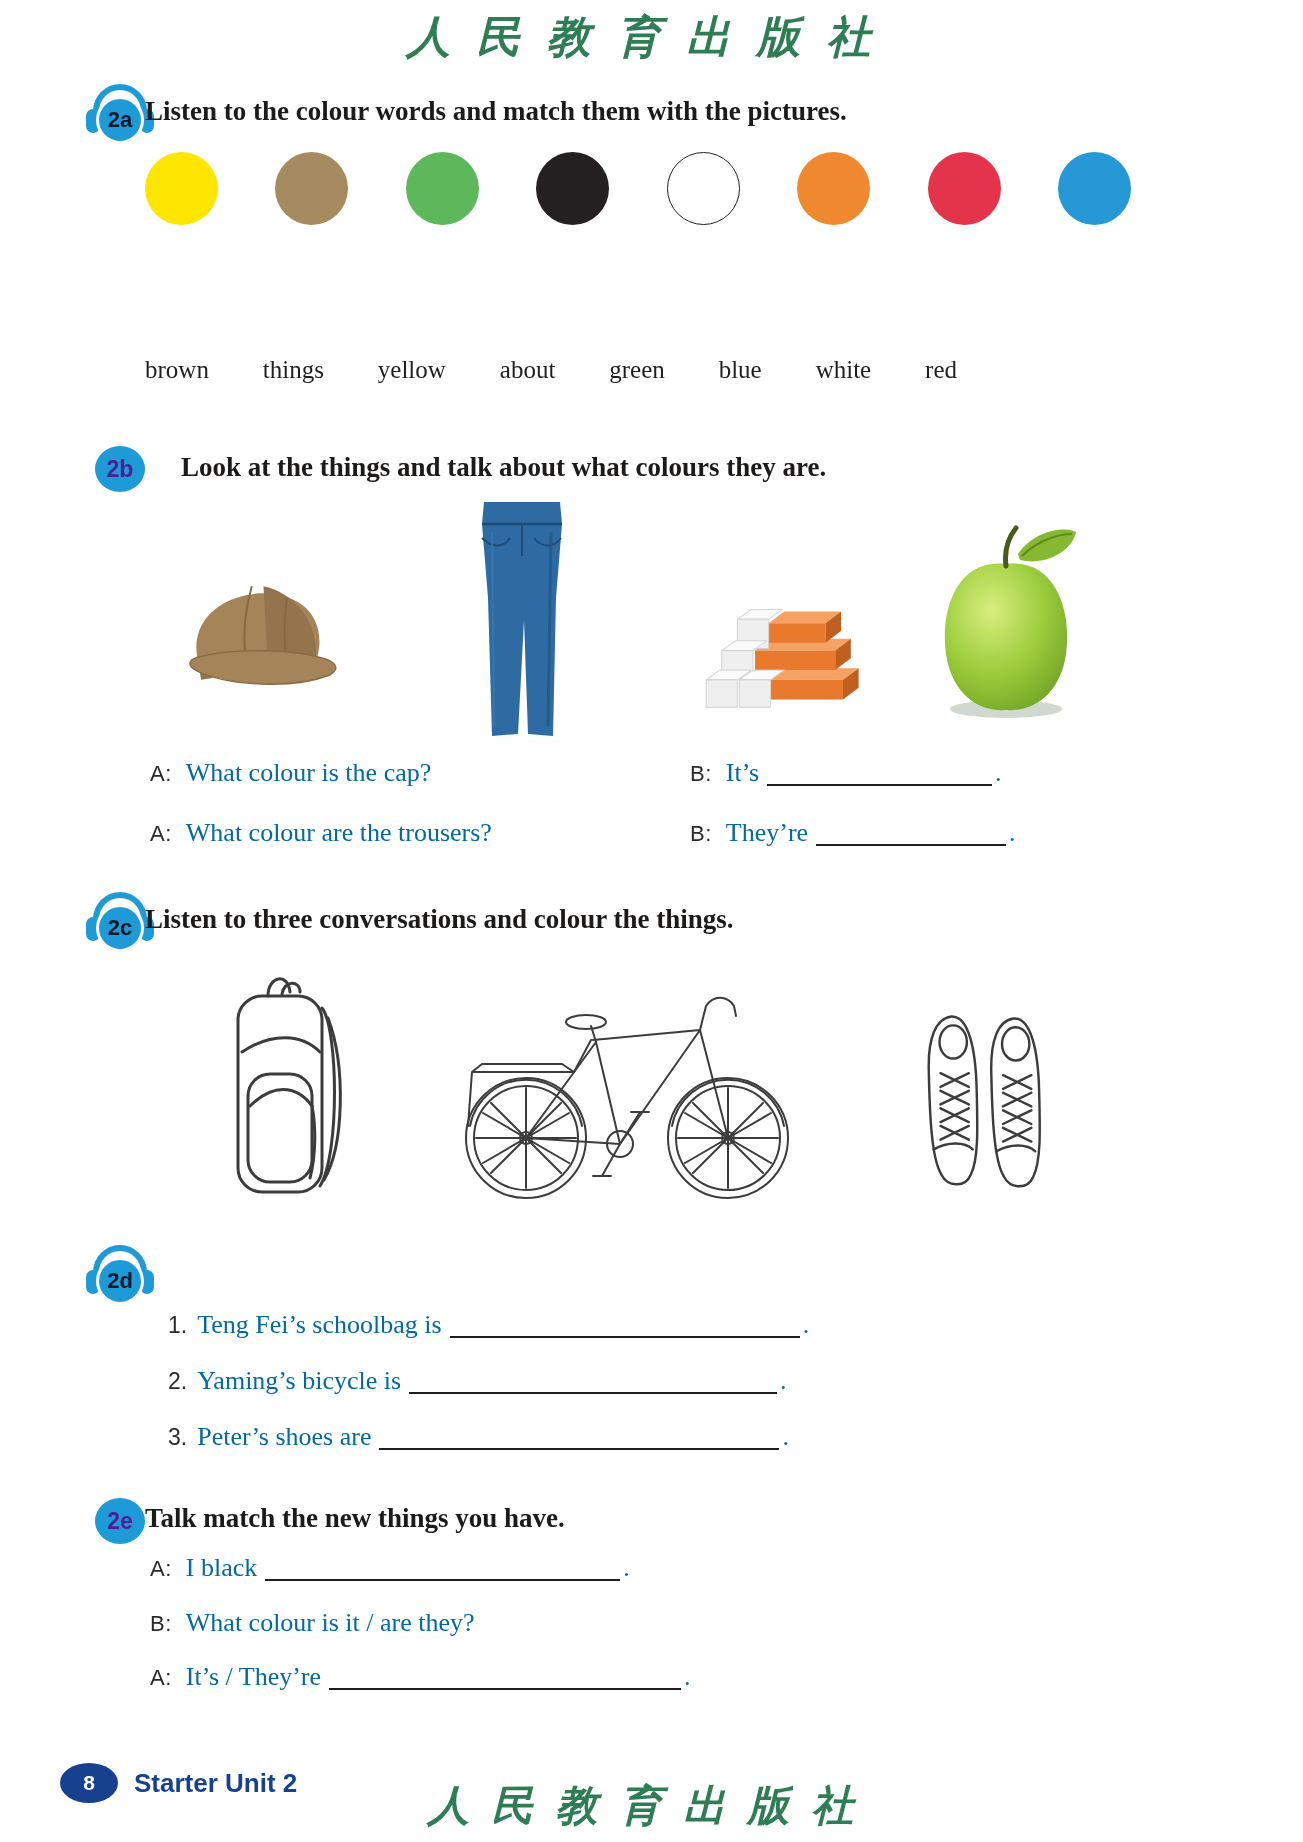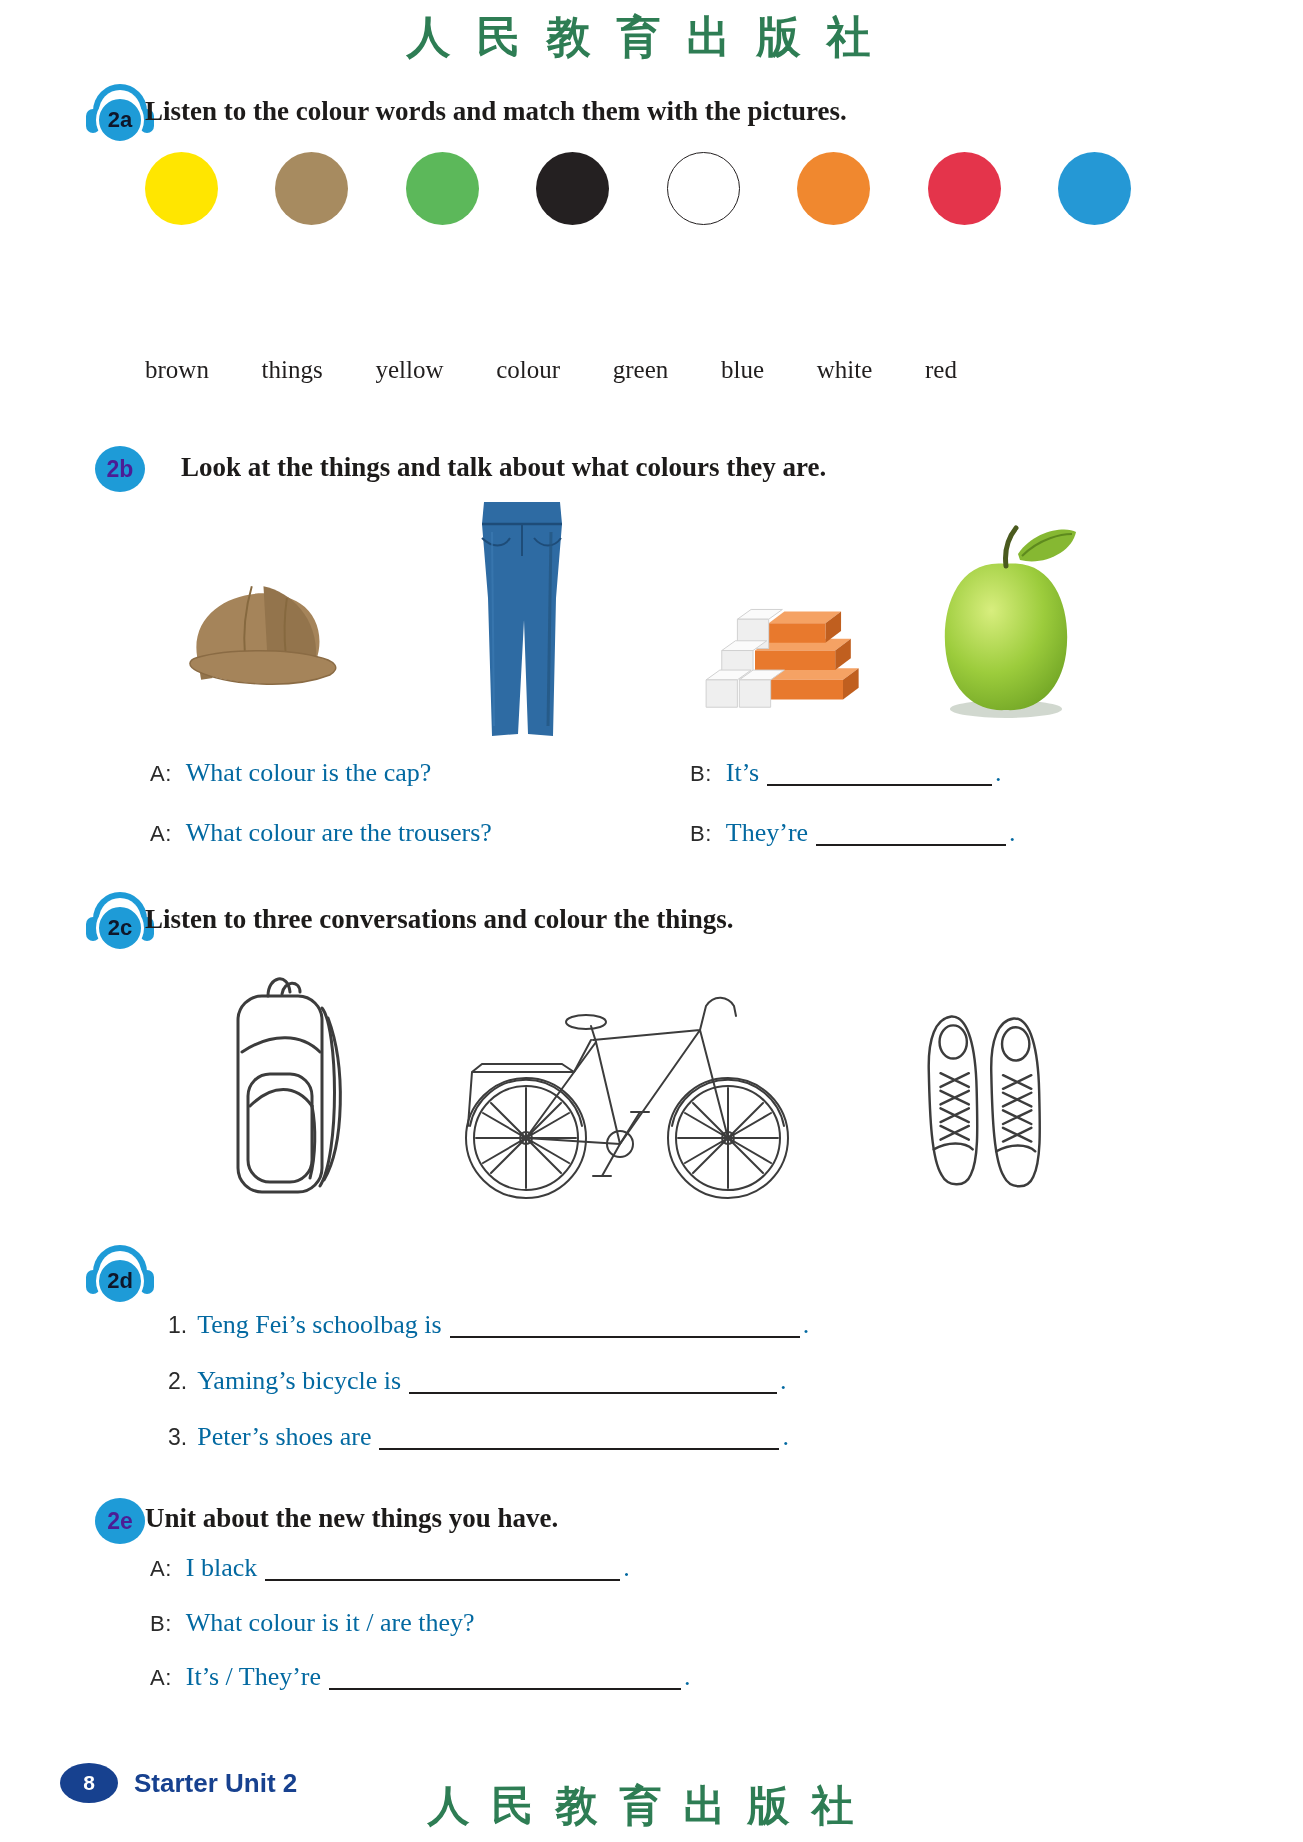--- a/index.html
+++ b/index.html
@@ -5,21 +5,21 @@
   * { margin:0; padding:0; box-sizing:border-box; }
   body { background:#ffffff; }
   .page {
     position:relative; width:1303px; height:1842px; margin:0 auto;
     background:#ffffff; overflow:hidden;
     font-family:"Liberation Serif","DejaVu Serif",serif; color:#211e1e;
   }
   .abs { position:absolute; }
   .wm {
     width:100%; text-align:center; font-size:44px; letter-spacing:26px;
-    font-weight:bold; white-space:nowrap;
+    font-style:italic; font-weight:bold; white-space:nowrap;
   }
   .serif { font-family:"Liberation Serif","DejaVu Serif",serif; font-size:26px; color:#0369a1; }
   .sans-label {
     font-family:"Liberation Sans","DejaVu Sans",sans-serif; font-size:22px;
     color:#2a2a2a; letter-spacing:0.5px; margin-right:14px;
   }
   h2.sec-title {
     font-family:"Liberation Serif","DejaVu Serif",serif; font-weight:700;
     font-size:27px; color:#1d1b1a; white-space:nowrap;
   }
@@ -91,21 +91,21 @@
     <span class="swatch" style="background-color: rgb(255, 255, 255); border-color: rgb(35, 31, 32);"></span>
     <span class="swatch" style="background-color: rgb(240, 136, 47);"></span>
     <span class="swatch" style="background-color: rgb(228, 52, 75);"></span>
     <span class="swatch" style="background-color: rgb(37, 152, 213);"></span>
   </div>
 
   <div class="abs word-row" style="left:145px; top:356px; width:812px;">
     <span class="word">brown</span>
     <span class="word">things</span>
     <span class="word">yellow</span>
-    <span class="word">colour</span>
+    <span class="word">about</span>
     <span class="word">green</span>
     <span class="word">blue</span>
     <span class="word">white</span>
     <span class="word">red</span>
   </div>
 
   <div class="abs badge-plain" style="left: 95px; top: 446px; background-color: rgb(30, 155, 215);">2b</div>
   <h2 class="abs sec-title" style="left:145px; top:452px;padding-left:36px;">Look at the things and talk about what colours they are.</h2>
 
   <div class="abs" style="left:168px; top:552px;">
@@ -277,21 +277,21 @@
     <span class="serif">.</span>
   </div>
   <div class="abs dlg-row" style="left:168px; top:1422px;">
     <span class="num-label">3.</span>
     <span class="serif">Peter’s shoes are</span>
     <span class="blank" style="width:400px;"></span>
     <span class="serif">.</span>
   </div>
 
   <div class="abs badge-plain" style="left: 95px; top: 1498px; background-color: rgb(30, 155, 215);">2e</div>
-  <h2 class="abs sec-title" style="left:145px; top:1503px;">Unit about the new things you have.</h2>
+  <h2 class="abs sec-title" style="left:145px; top:1503px;">Talk match the new things you have.</h2>
 
   <div class="abs dlg-row" style="left:150px; top:1553px;">
     <span class="sans-label">A:</span>
     <span class="serif">I black</span>
     <span class="blank" style="width:355px;"></span>
     <span class="serif">.</span>
   </div>
   <div class="abs dlg-row" style="left:150px; top:1608px;">
     <span class="sans-label">B:</span>
     <span class="serif">What colour is it / are they?</span>

